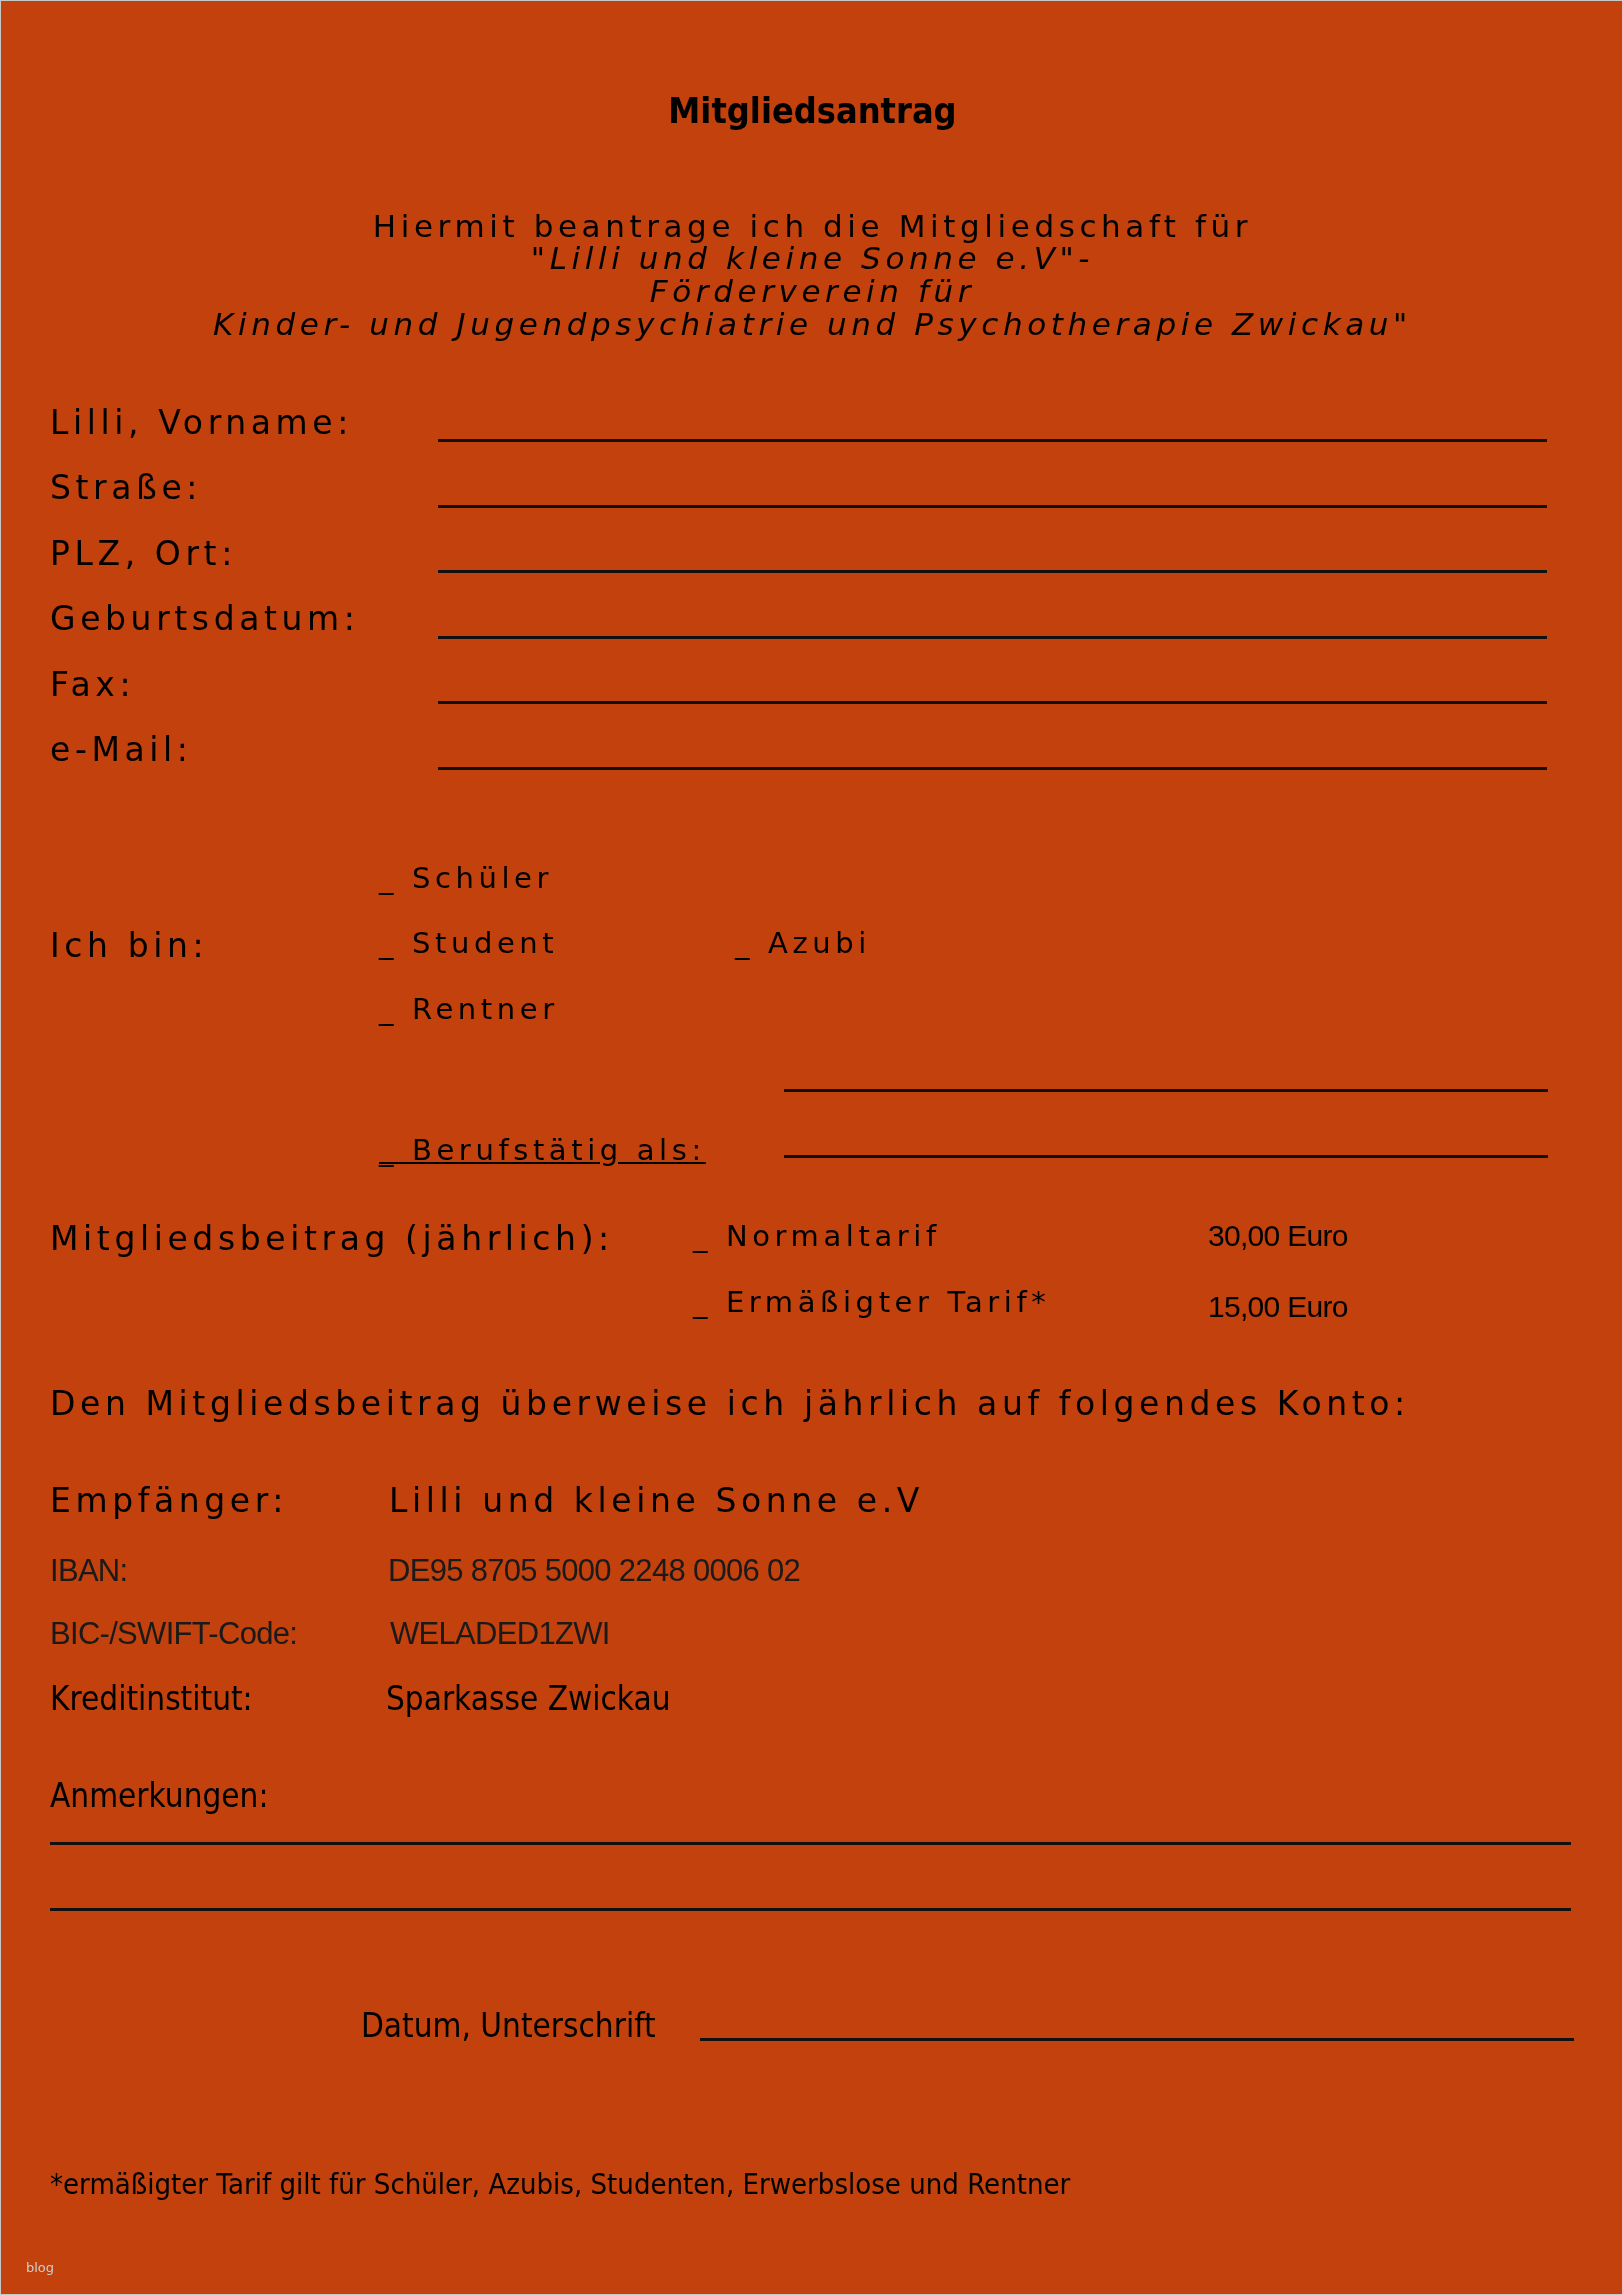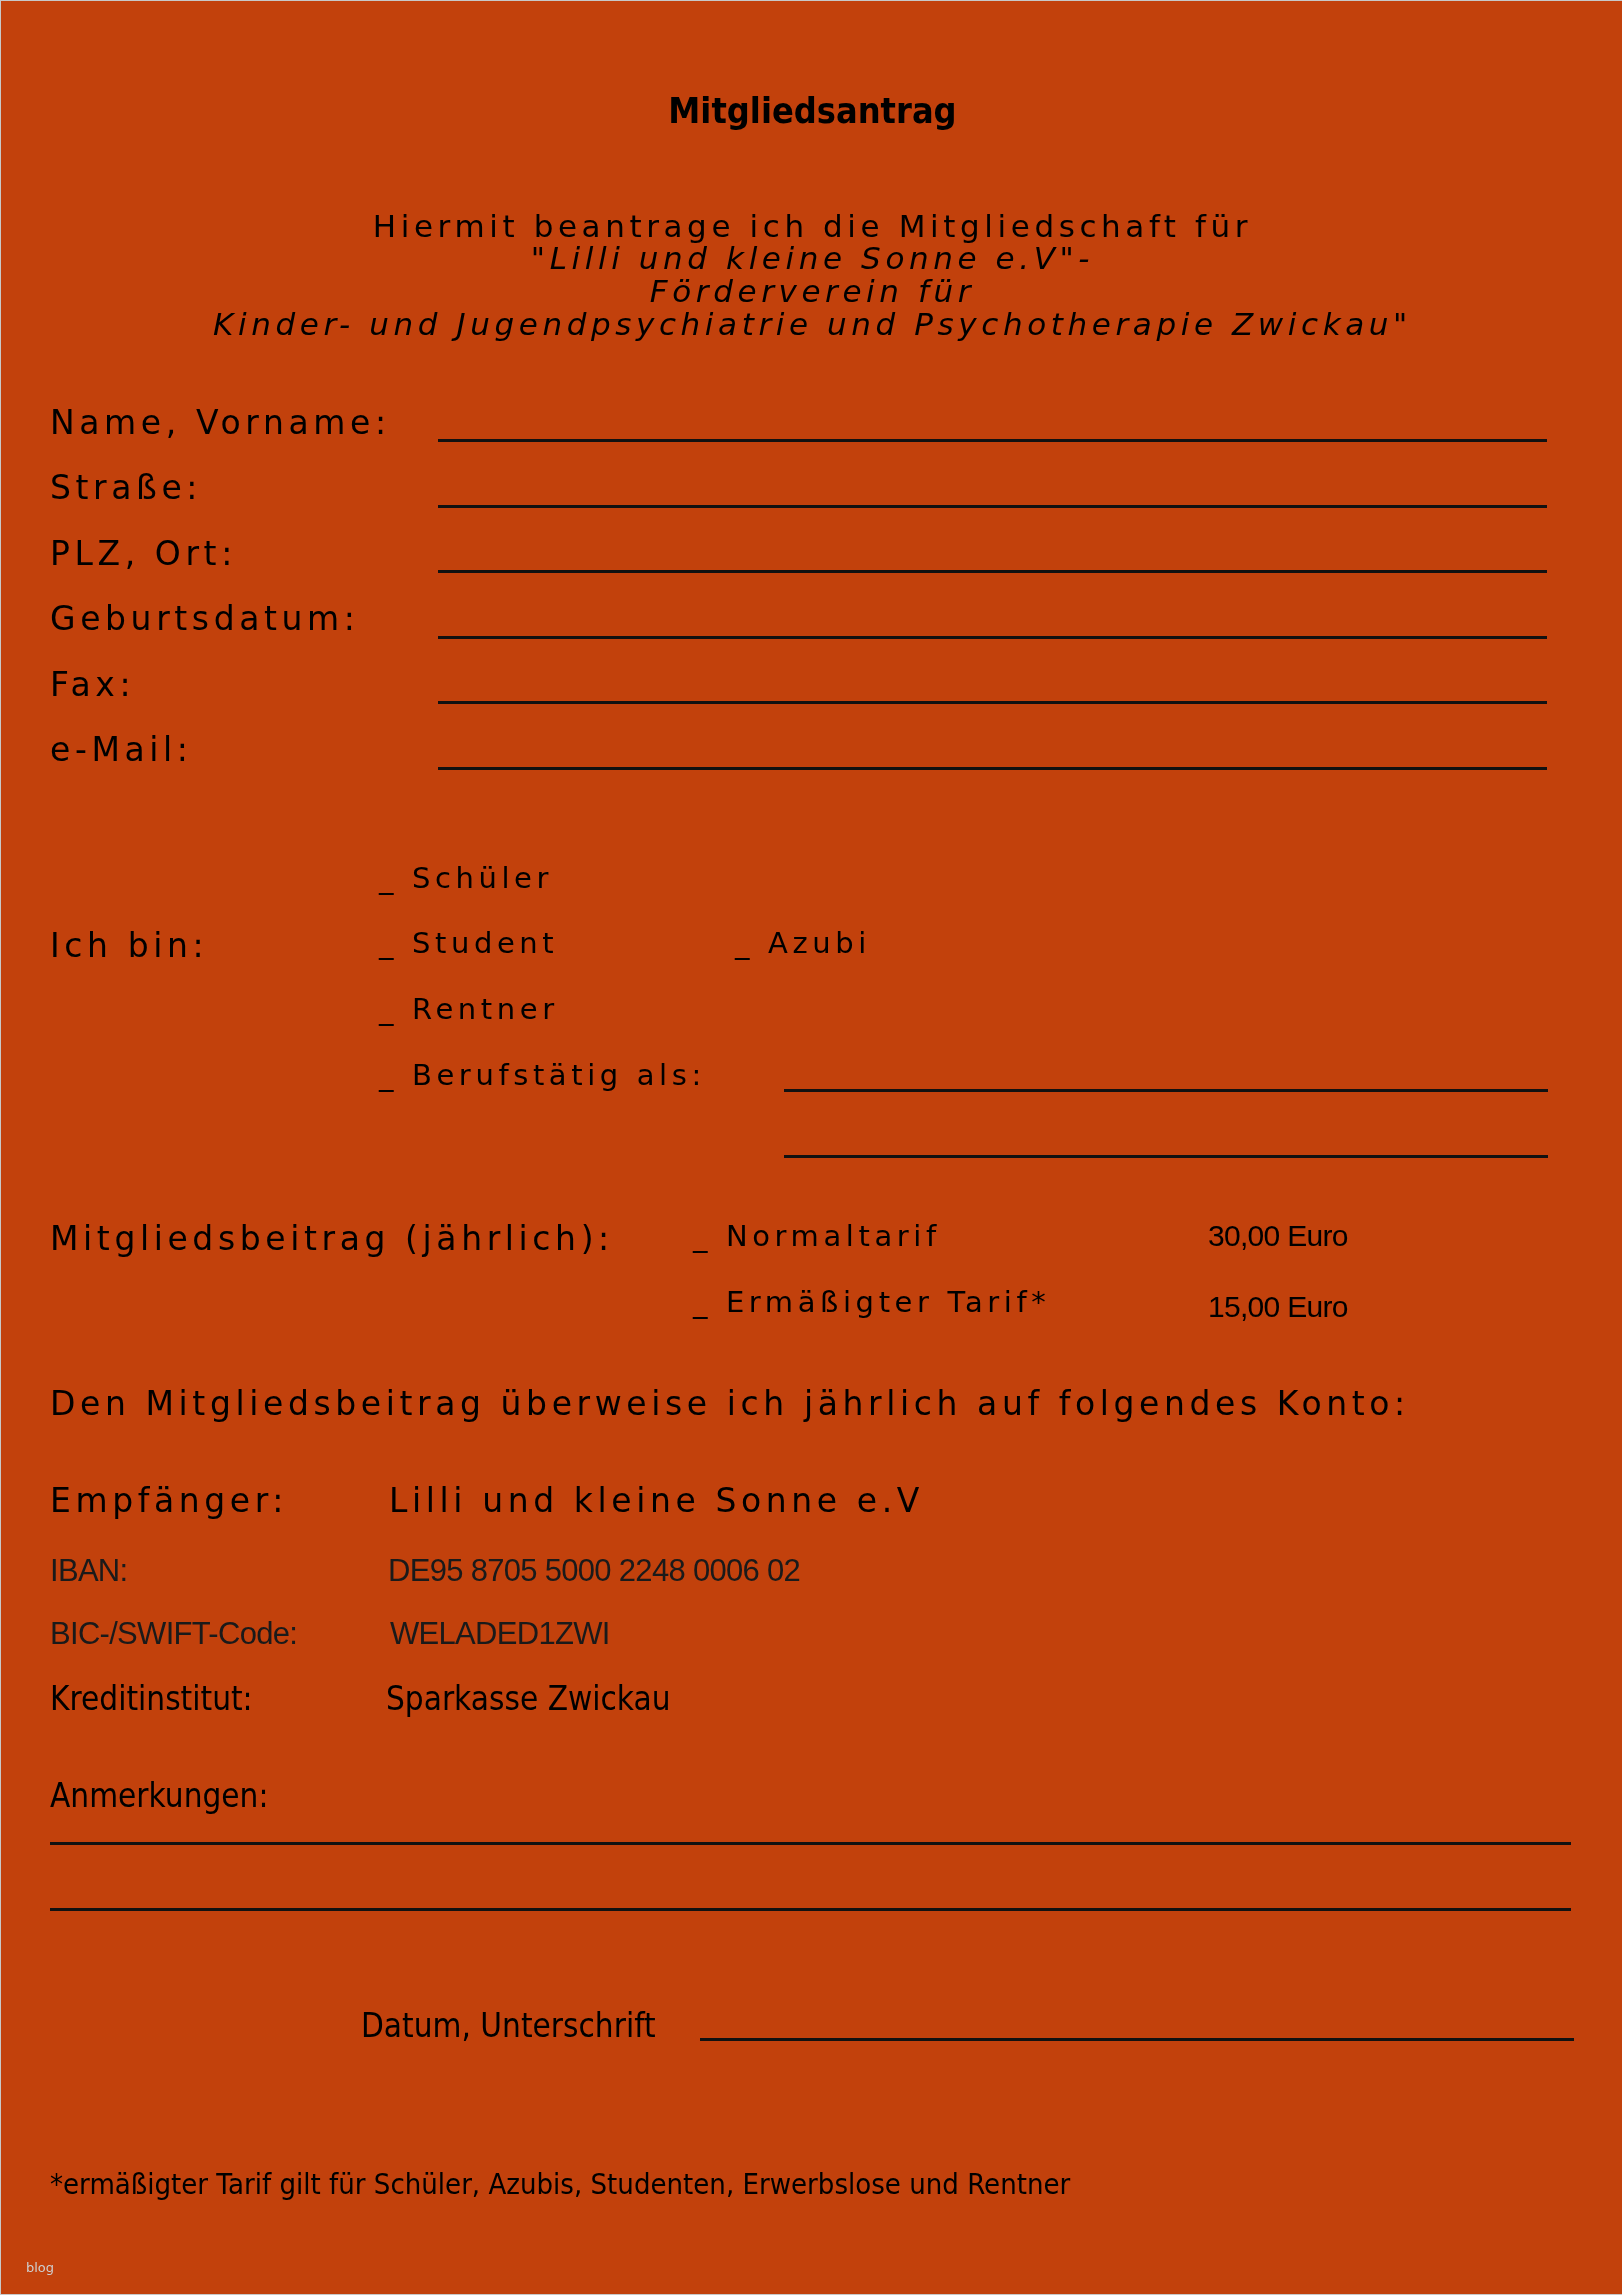--- a/index.html
+++ b/index.html
@@ -24,21 +24,21 @@
 
 <div class="page">
 
   <div class="abs title">Mitgliedsantrag</div>
 
   <div class="abs intro" style="top:207px;">Hiermit beantrage ich die Mitgliedschaft für</div>
   <div class="abs intro it" style="top:239px;">"Lilli und kleine Sonne e.V"-</div>
   <div class="abs intro it" style="top:272px;">Förderverein für</div>
   <div class="abs intro it" style="top:305px;">Kinder- und Jugendpsychiatrie und Psychotherapie Zwickau"</div>
 
-  <div class="abs lbl" style="left:49px; top:402px;">Name, Vorname:</div>
+  <div class="abs lbl" style="left:49px; top:402px;">Lilli, Vorname:</div>
   <div class="line" style="left:437px; width:1109px; top:438px;"></div>
 
   <div class="abs lbl" style="left:49px; top:467px;">Straße:</div>
   <div class="line" style="left:437px; width:1109px; top:504px;"></div>
 
   <div class="abs lbl" style="left:49px; top:533px;">PLZ, Ort:</div>
   <div class="line" style="left:437px; width:1109px; top:569px;"></div>
 
   <div class="abs lbl" style="left:49px; top:598px;">Geburtsdatum:</div>
   <div class="line" style="left:437px; width:1109px; top:635px;"></div>
@@ -63,21 +63,21 @@
     <span>_</span>
     <span>Azubi</span>
   </div>
 
   <div class="abs opt" style="left:378px; top:991px;">
     <span>_</span>
     <span>Rentner</span>
   </div>
   <div class="line" style="left:783px; width:764px; top:1088px;"></div>
 
-  <div class="abs opt" style="left:378px; top:1057px;">
+  <div class="abs opt" style="left:378px; top:1132px;text-decoration:underline;">
     <span>_</span>
     <span>Berufstätig als:</span>
   </div>
   <div class="line" style="left:783px; width:764px; top:1154px;"></div>
 
   <div class="abs lbl" style="left:49px; top:1218px;">Mitgliedsbeitrag (jährlich):</div>
   <div class="abs opt" style="left:692px; top:1218px;">
     <span>_</span>
     <span>Normaltarif</span>
   </div>

